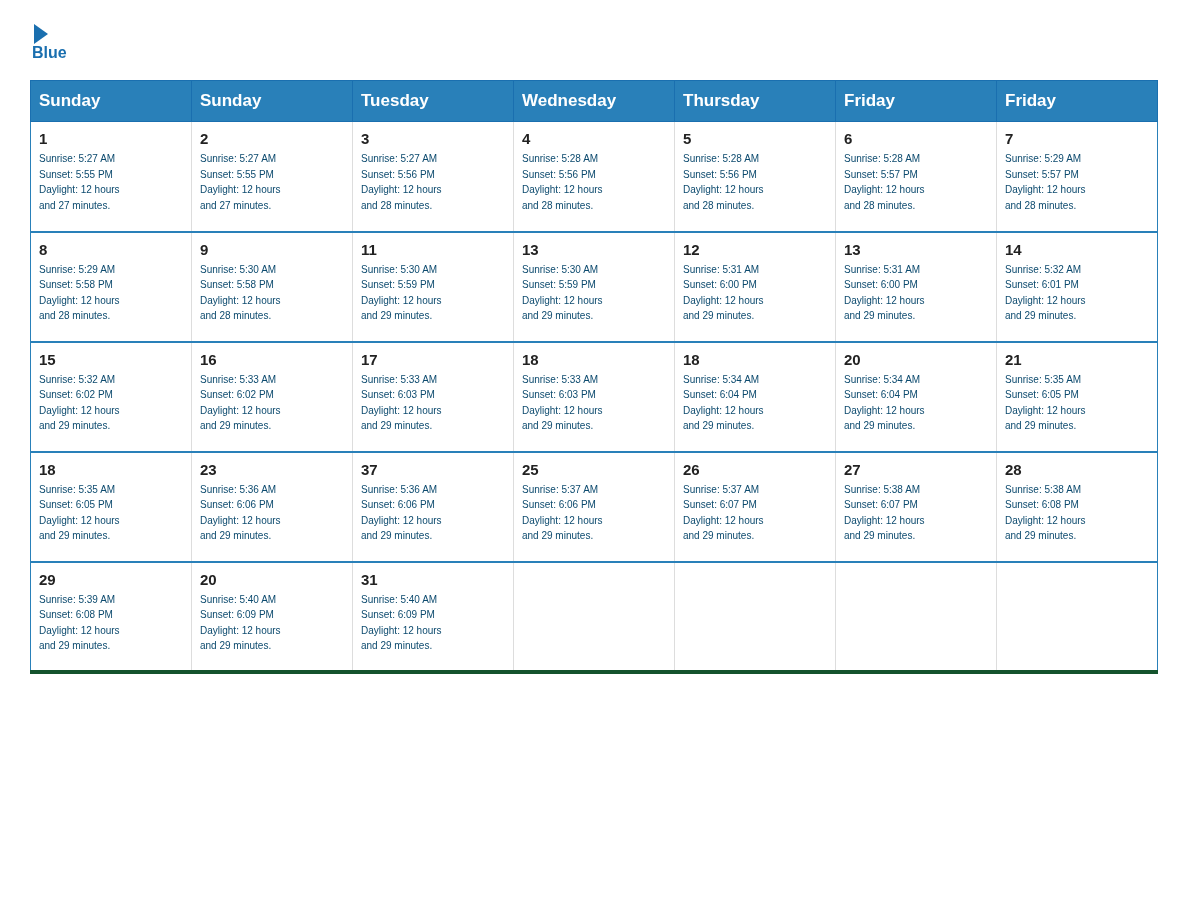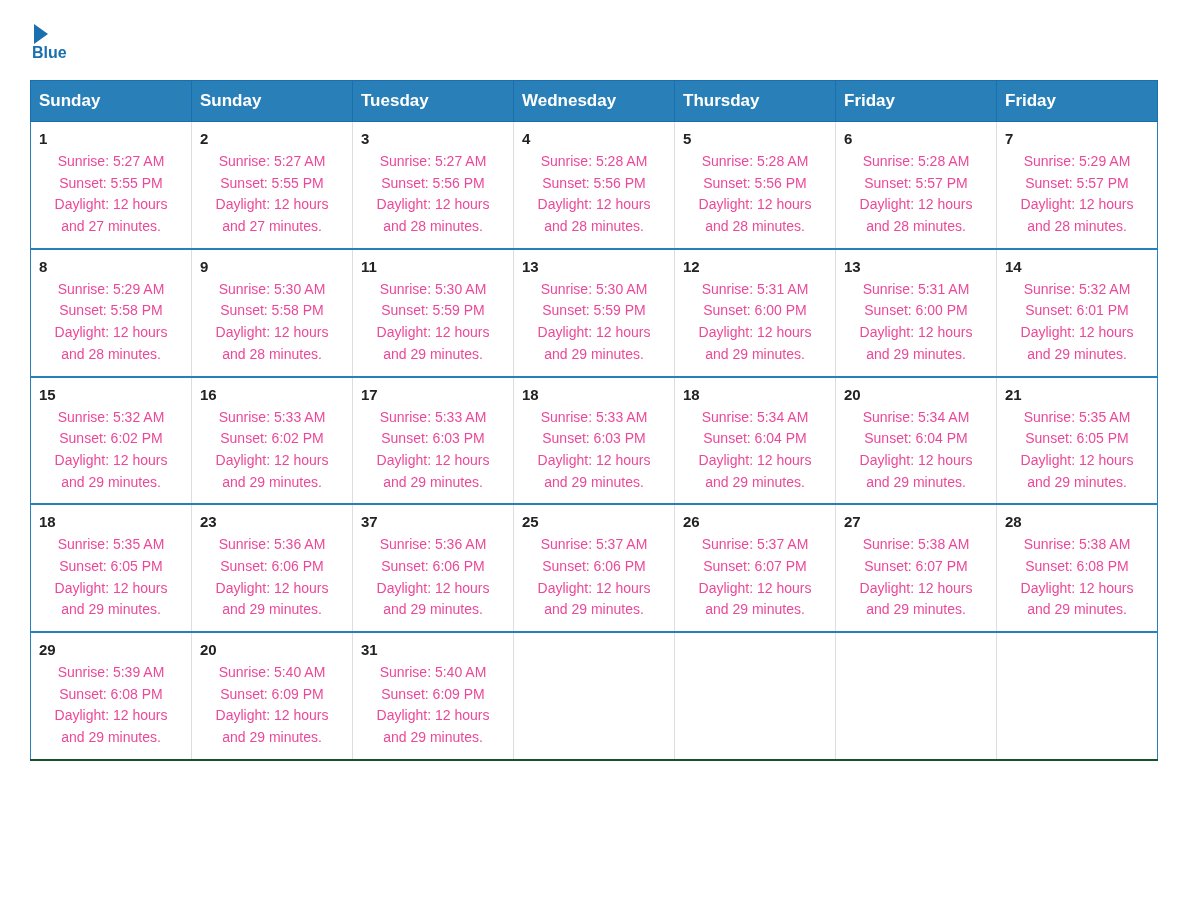--- a/index.html
+++ b/index.html
@@ -102,27 +102,26 @@
       border-right: 1px solid #2980b9;
     }
     .day-num {
       font-size: 15px;
       font-weight: bold;
       color: #222;
       display: block;
       margin-bottom: 4px;
     }
     .day-info {
-      font-size: 14px;
+      font-size: 10px;
       line-height: 1.55;
-      color: #ec4899;
-      text-align: center;
+      color: #0c4a6e;
     }
     tbody tr:last-child {
-      border-bottom: 2px solid #14532d;
+      border-bottom: 4px solid #14532d;
     }
   </style>
 </head>
 <body>
 
 <div class="header">
   <div class="logo">
     <div class="logo-top">
       <span class="logo-general"></span>
       <div class="logo-arrow"></div>

